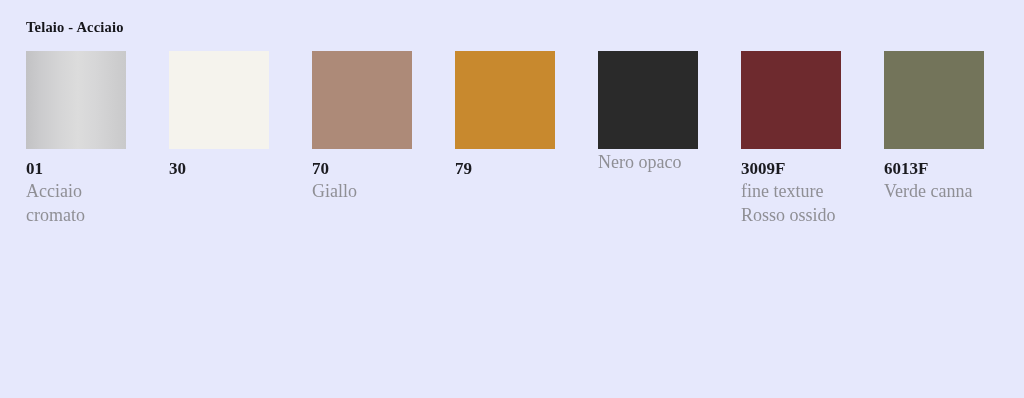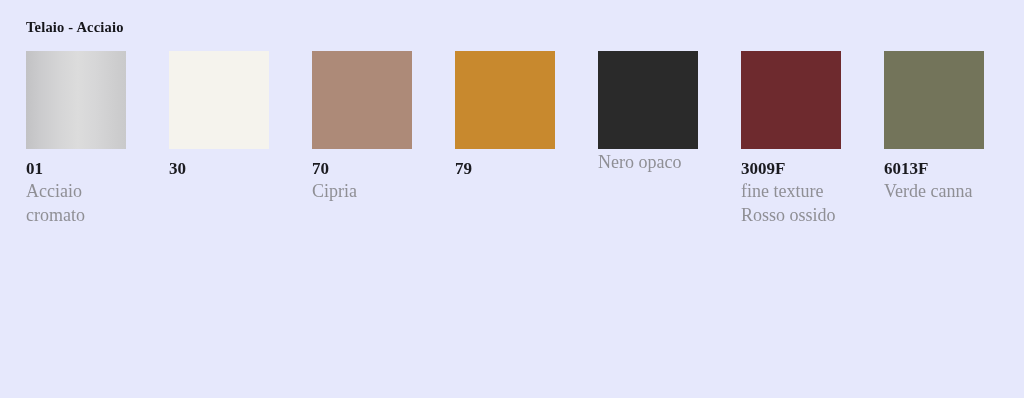--- a/index.html
+++ b/index.html
@@ -175,21 +175,21 @@
           </div>
         </div>
         <div class="cell">
           <div class="swatch fin-flat" style="--c: #f5f3ed;"></div>
           <div class="cell-code">30</div>
         </div>
         <div class="cell">
           <div class="swatch fin-flat" style="--c: #ad8a78;"></div>
           <div class="cell-code">70</div>
           <div class="cell-desc">
-            <span class="l">Cipria</span>
+            <span class="l">Giallo</span>
           </div>
         </div>
         <div class="cell">
           <div class="swatch fin-flat" style="--c: #c8892e;"></div>
           <div class="cell-code">79</div>
         </div>
         <div class="cell">
           <div class="swatch fin-flat" style="--c: #2a2a2a;"></div>
           <div class="cell-desc">
             <span class="l">Nero opaco</span>

